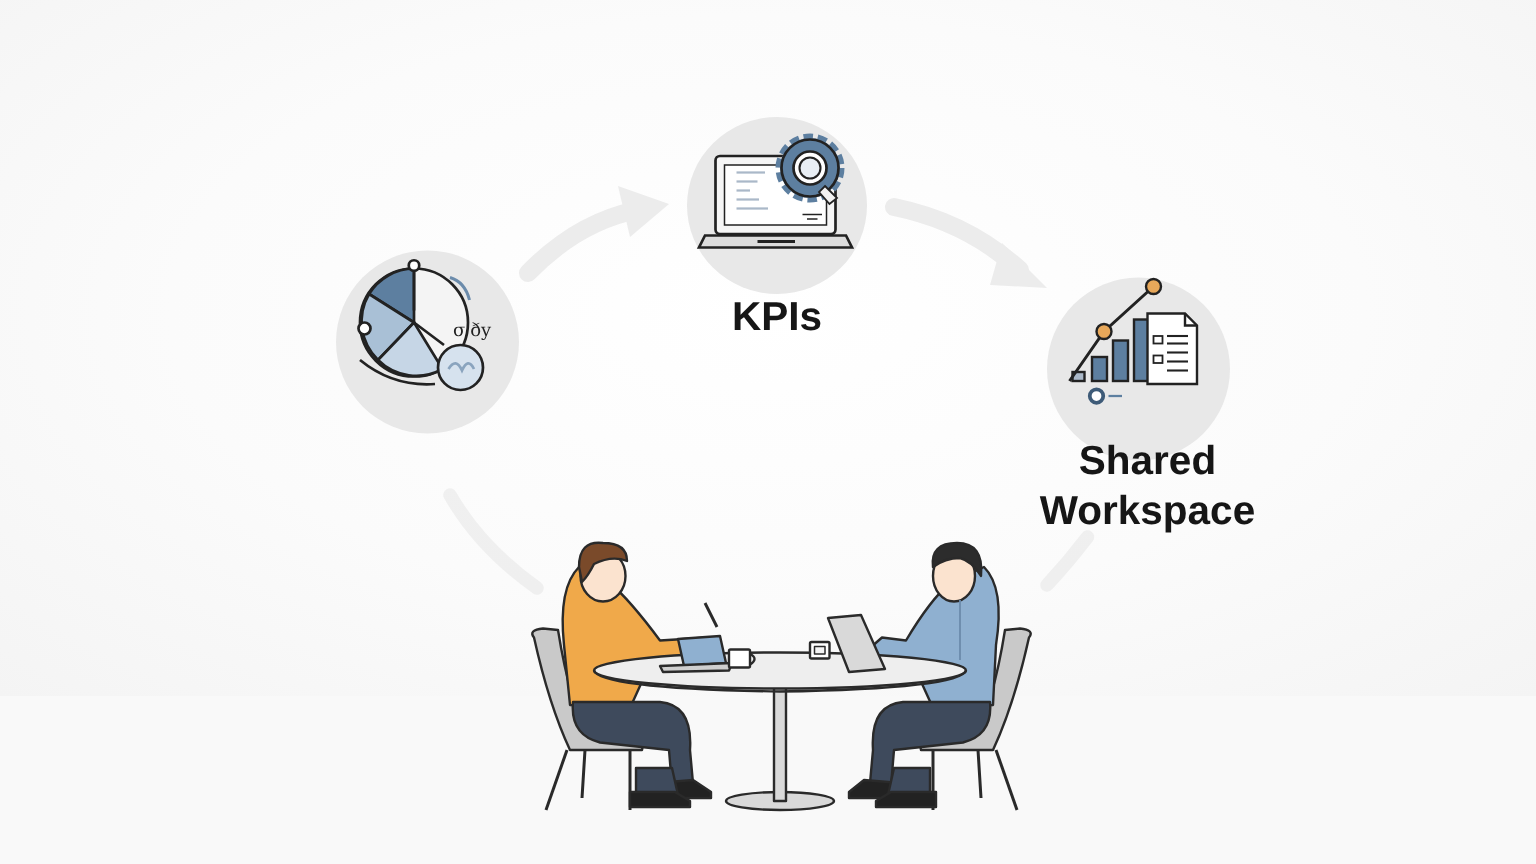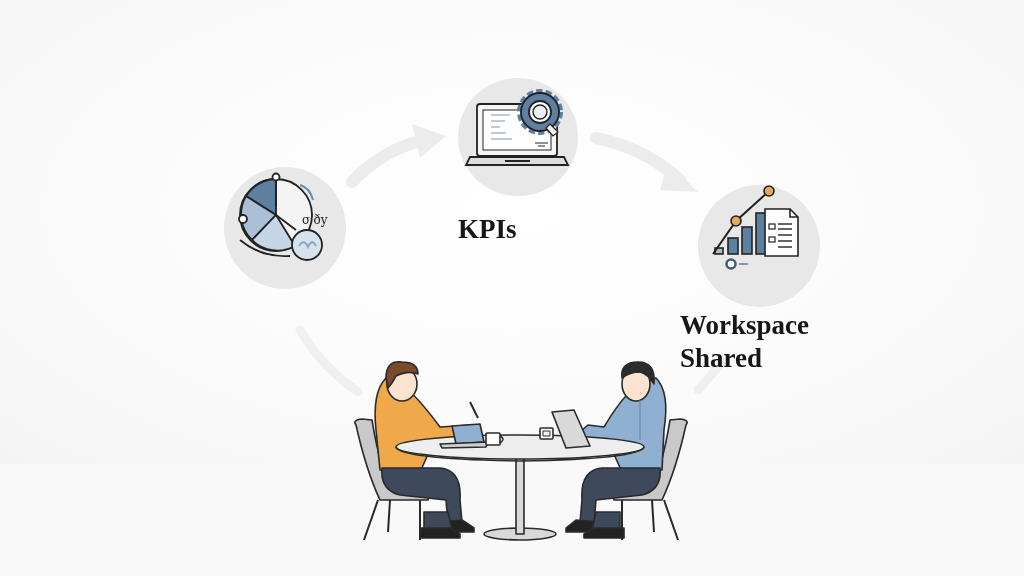--- a/index.html
+++ b/index.html
@@ -17,27 +17,27 @@
       height: 464px;
       background: radial-gradient(ellipse at 50% 45%, #ffffff 0%, #fbfbfb 55%, #f4f4f4 100%);
     }
     .node-circle {
       position: absolute;
       border-radius: 50%;
       background: #e8e8e8;
     }
     .node-label {
       position: absolute;
-      font-family: Liberation Serif, serif;
+      font-family: Liberation Sans, sans-serif;
       font-weight: bold;
       color: #161616;
       font-size: 27px;
       line-height: 33px;
       white-space: nowrap;
-      margin-top: 18px;
+      text-align: center;
     }
     svg.layer {
       position: absolute;
       left: 0;
       top: 0;
     }
   </style>
 </head>
 <body>
 
@@ -118,22 +118,22 @@
       <line x1="778" y1="224" x2="792" y2="224" stroke-width="1.4"></line>
       <line x1="778" y1="229" x2="792" y2="229" stroke-width="1.4"></line>
       <line x1="778" y1="235" x2="792" y2="235" stroke-width="1.4"></line>
       <line x1="778" y1="241" x2="792" y2="241" stroke-width="1.4"></line>
       <line x1="778" y1="247" x2="792" y2="247" stroke-width="1.4"></line>
       <circle cx="731" cy="264" r="4.5" fill="#fff" stroke="#3e5b78" stroke-width="2.5"></circle>
       <line x1="739" y1="264" x2="748" y2="264" stroke="#5d7fa0" stroke-width="1.5"></line>
     </g>
   </svg>
   <div class="node-label" style="left:680px;top:291px;width:170px;">
+    <div>Shared</div>
     <div>Workspace</div>
-    <div>Shared</div>
   </div>
 
   <svg class="layer" width="1024" height="576">
     <g stroke="#2a2a2a" stroke-width="1.6" stroke-linejoin="round">
 
       <g>
         <path d="M356 425 Q 352 420 362 419 L372 420 Q 380 470 392 488 L430 490 L428 500 L380 500 Q 366 470 356 425 Z" fill="#c9c9c9"></path>
         <line x1="378" y1="500" x2="364" y2="540" stroke-width="2"></line>
         <line x1="390" y1="500" x2="388" y2="532" stroke-width="2"></line>
         <line x1="420" y1="500" x2="420" y2="540" stroke-width="2"></line>

